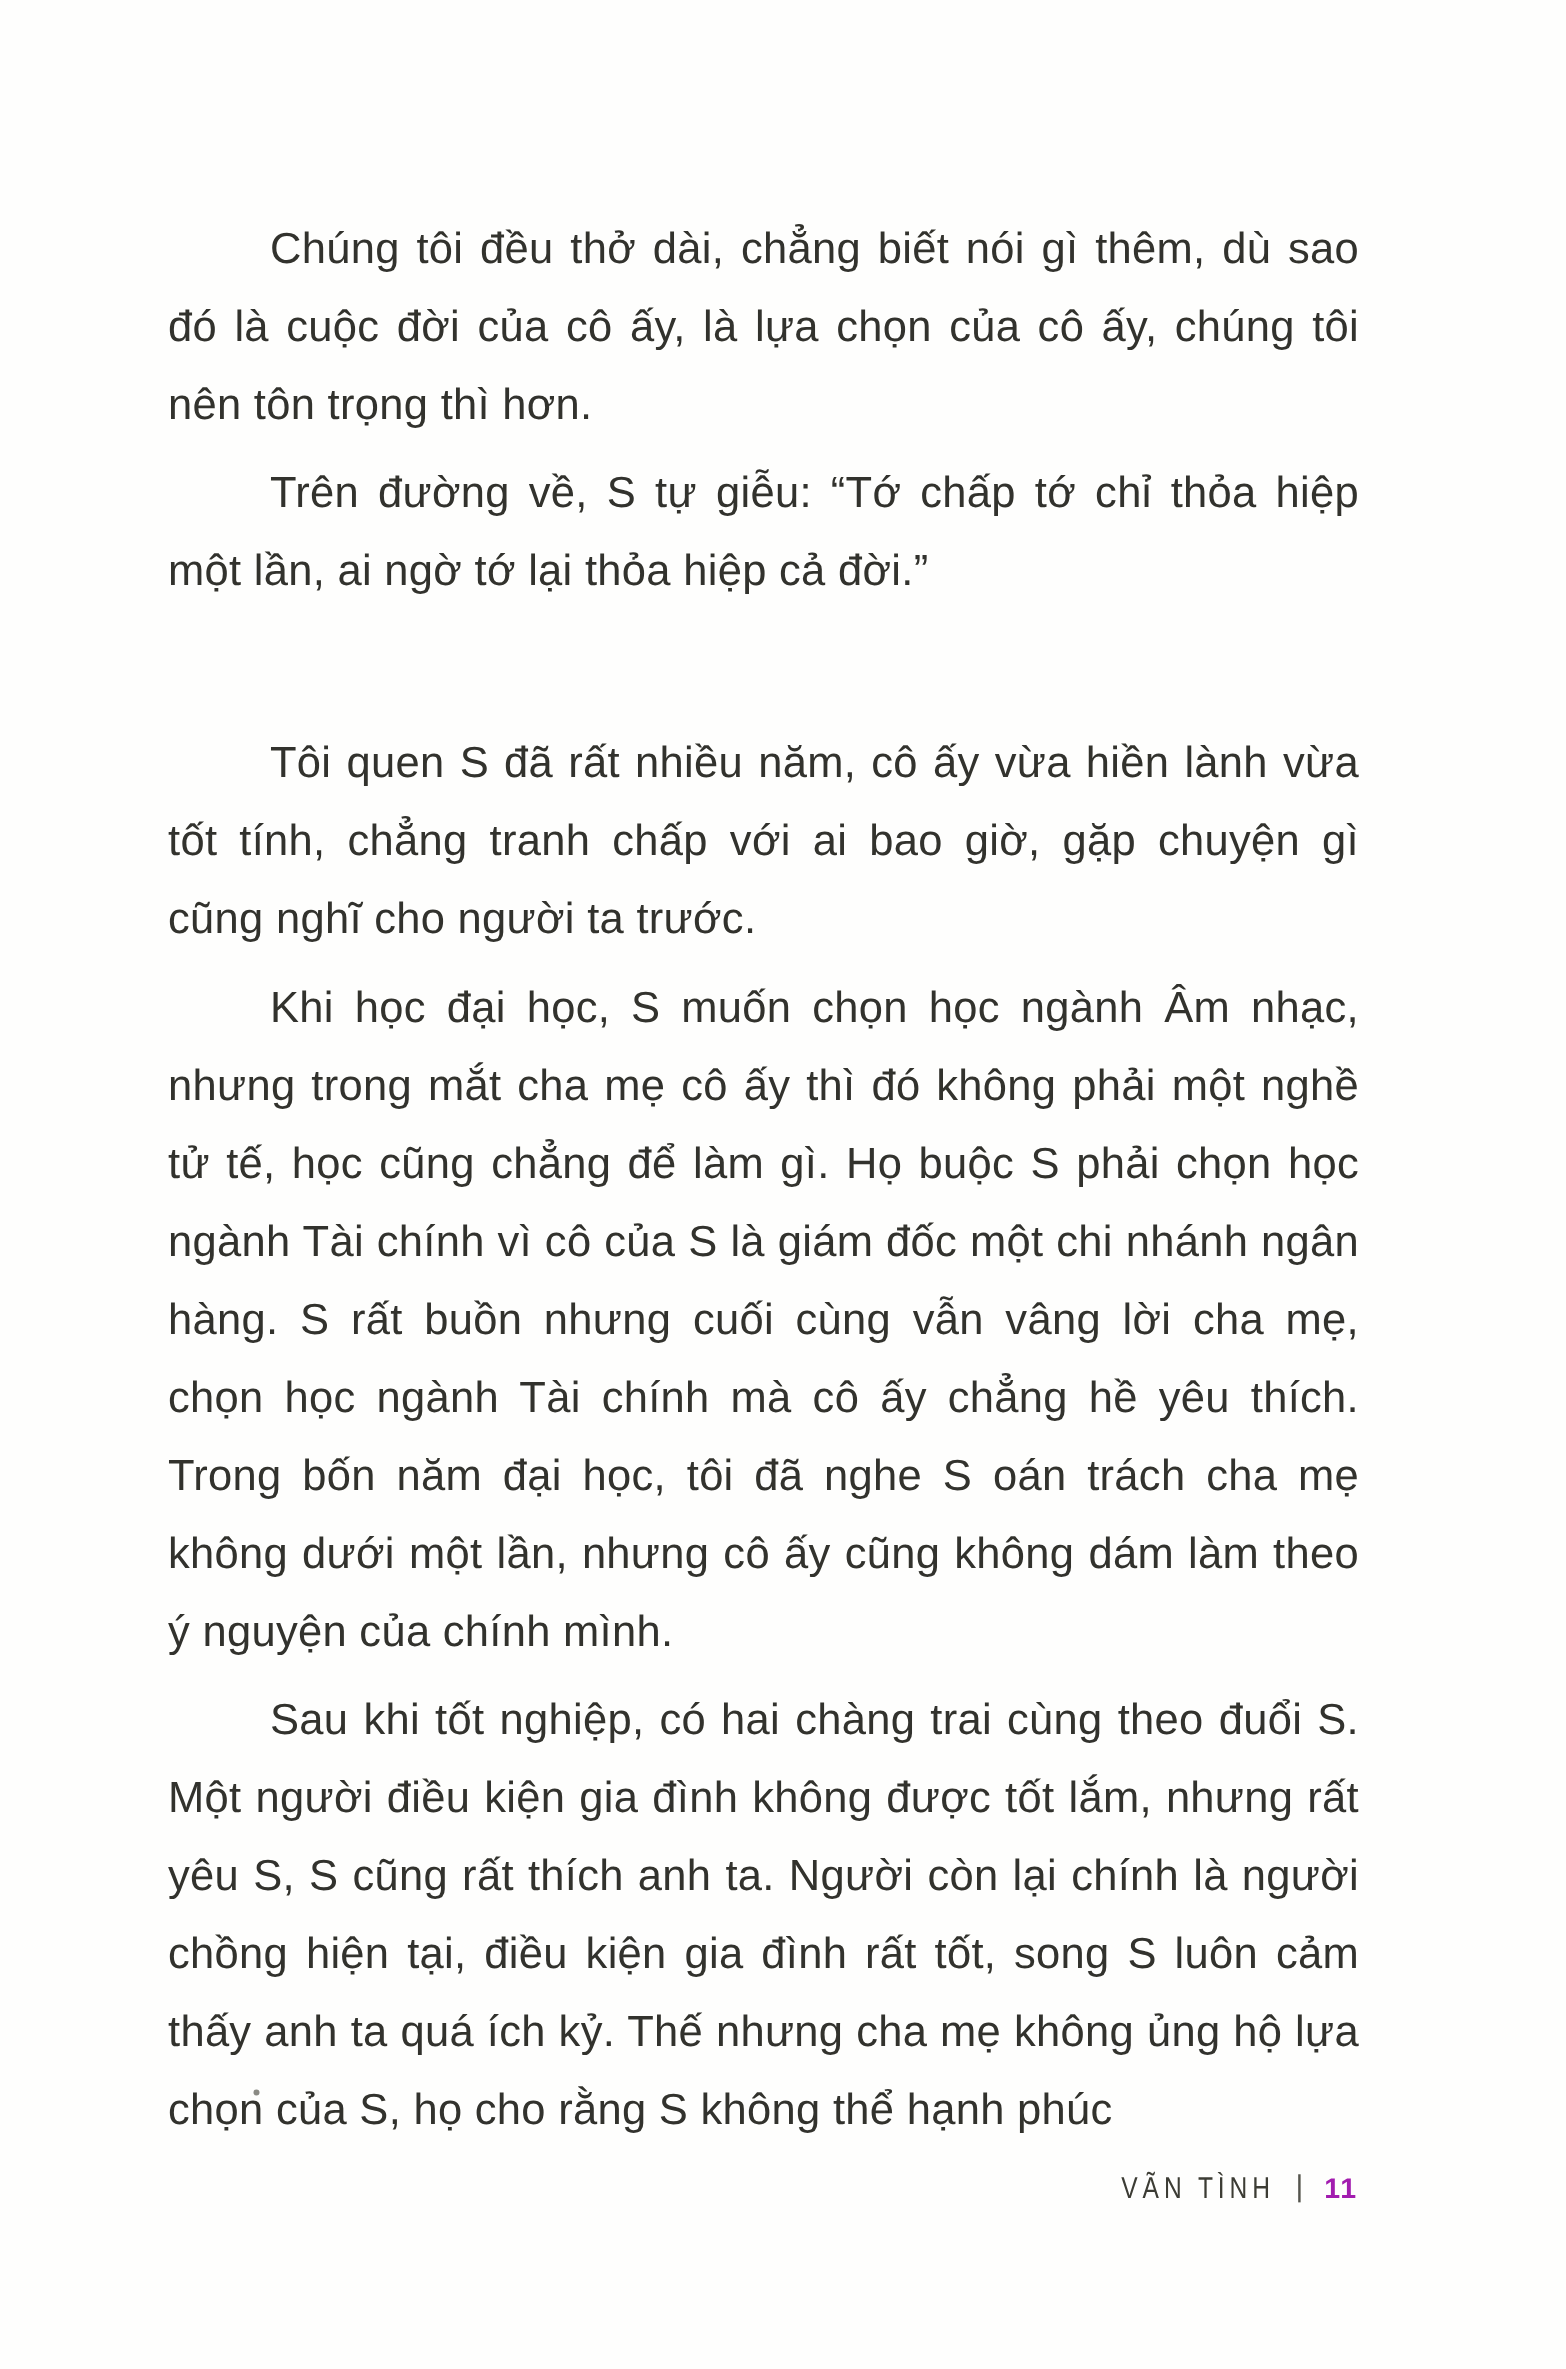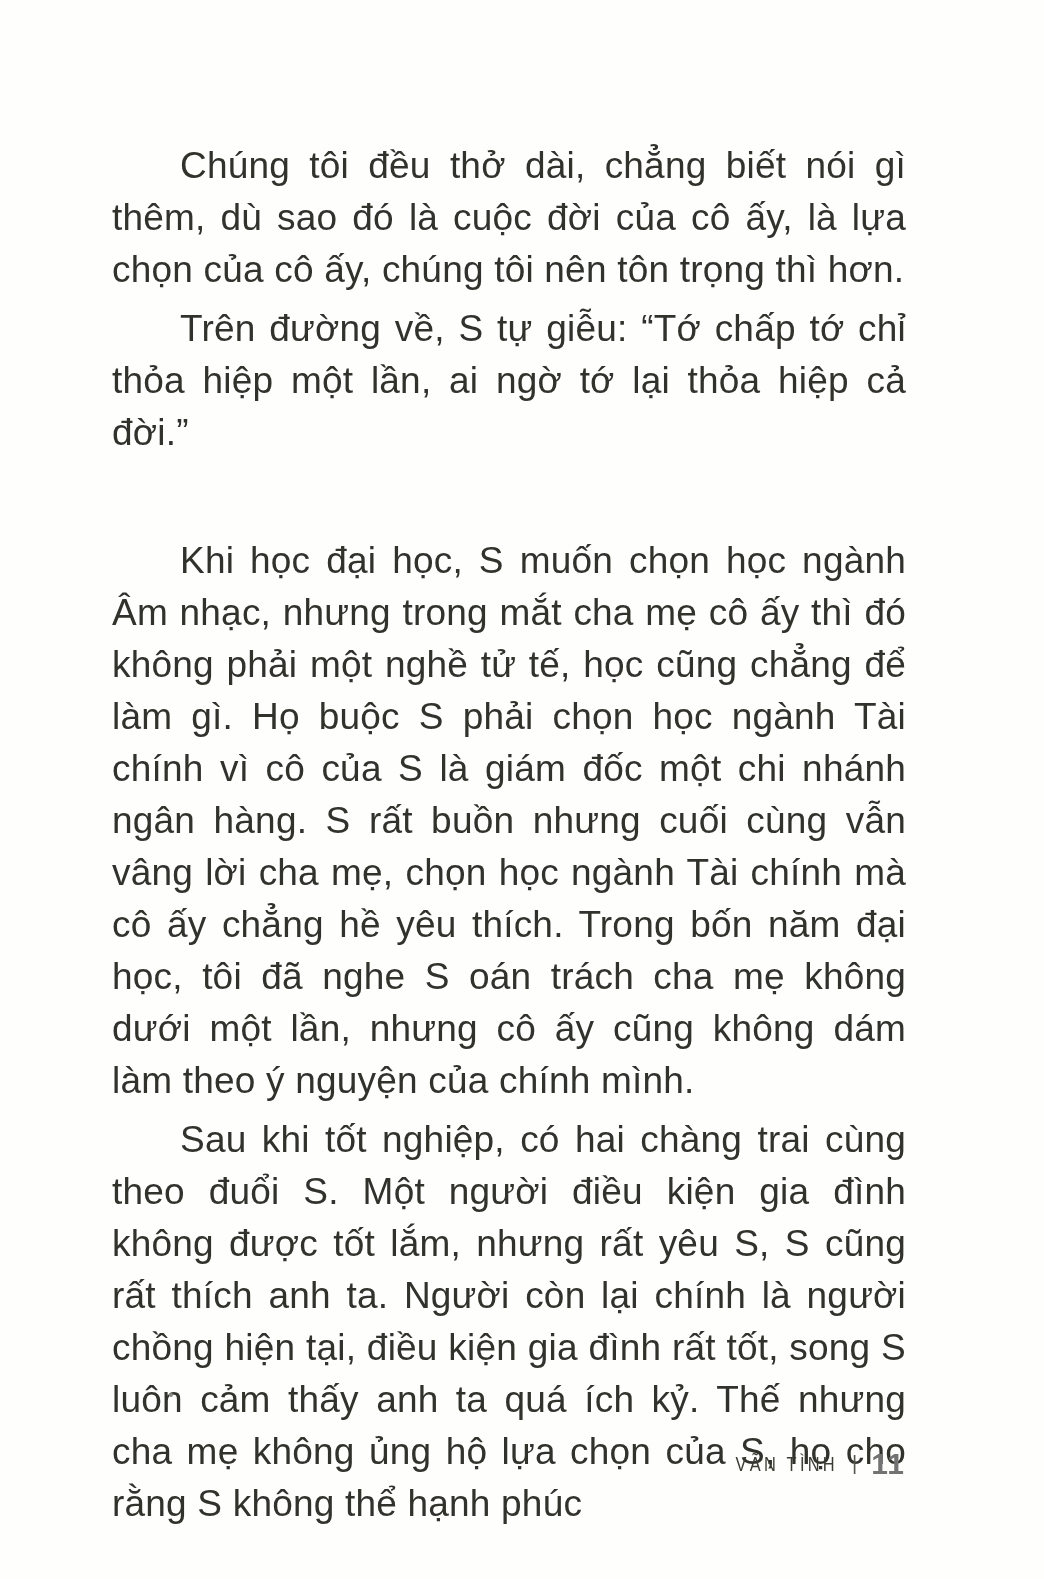--- a/index.html
+++ b/index.html
@@ -18,21 +18,21 @@
     overflow: hidden;
   }
   .text-block {
     position: absolute;
     top: 140px;
     left: 112px;
     width: 794px;
   }
   .text-block p {
     margin: 0 0 7px 0;
-    font-size: 37px;
+    font-size: 29px;
     line-height: 52px;
     text-align: justify;
     text-indent: 68px;
     letter-spacing: 0.2px;
     color: #32322d;
   }
   .section-break {
     margin-top: 76px;
   }
   .ink-speck {
@@ -60,39 +60,40 @@
     transform-origin: right center;
     white-space: nowrap;
   }
   .footer-sep {
     font-size: 20px;
     font-weight: 300;
     color: #55554d;
     padding-bottom: 2px;
   }
   .footer-pagenum {
-    font-size: 30px;
+    font-size: 19px;
     font-weight: 700;
-    color: #737373;
+    color: #a21caf;
     letter-spacing: 1px;
   }
 </style>
 </head>
 <body>
 
 <div class="page">
 
   <main class="text-block">
 
     <section>
       <p>Chúng tôi đều thở dài, chẳng biết nói gì thêm, dù sao đó là cuộc đời của cô ấy, là lựa chọn của cô ấy, chúng tôi nên tôn trọng thì hơn.</p>
       <p>Trên đường về, S tự giễu: “Tớ chấp tớ chỉ thỏa hiệp một lần, ai ngờ tớ lại thỏa hiệp cả đời.”</p>
     </section>
 
     <section class="section-break">
+      <p>Tôi quen S đã rất nhiều năm, cô ấy vừa hiền lành vừa tốt tính, chẳng tranh chấp với ai bao giờ, gặp chuyện gì cũng nghĩ cho người ta trước.</p>
       <p>Khi học đại học, S muốn chọn học ngành Âm nhạc, nhưng trong mắt cha mẹ cô ấy thì đó không phải một nghề tử tế, học cũng chẳng để làm gì. Họ buộc S phải chọn học ngành Tài chính vì cô của S là giám đốc một chi nhánh ngân hàng. S rất buồn nhưng cuối cùng vẫn vâng lời cha mẹ, chọn học ngành Tài chính mà cô ấy chẳng hề yêu thích. Trong bốn năm đại học, tôi đã nghe S oán trách cha mẹ không dưới một lần, nhưng cô ấy cũng không dám làm theo ý nguyện của chính mình.</p>
       <p>Sau khi tốt nghiệp, có hai chàng trai cùng theo đuổi S. Một người điều kiện gia đình không được tốt lắm, nhưng rất yêu S, S cũng rất thích anh ta. Người còn lại chính là người chồng hiện tại, điều kiện gia đình rất tốt, song S luôn cảm thấy anh ta quá ích kỷ. Thế nhưng cha mẹ không ủng hộ lựa chọn của S, họ cho rằng S không thể hạnh phúc</p>
     </section>
 
   </main>
 
   <div class="ink-speck"></div>
 
   <footer class="page-footer">
     <span class="footer-author">VÃN TÌNH</span>

